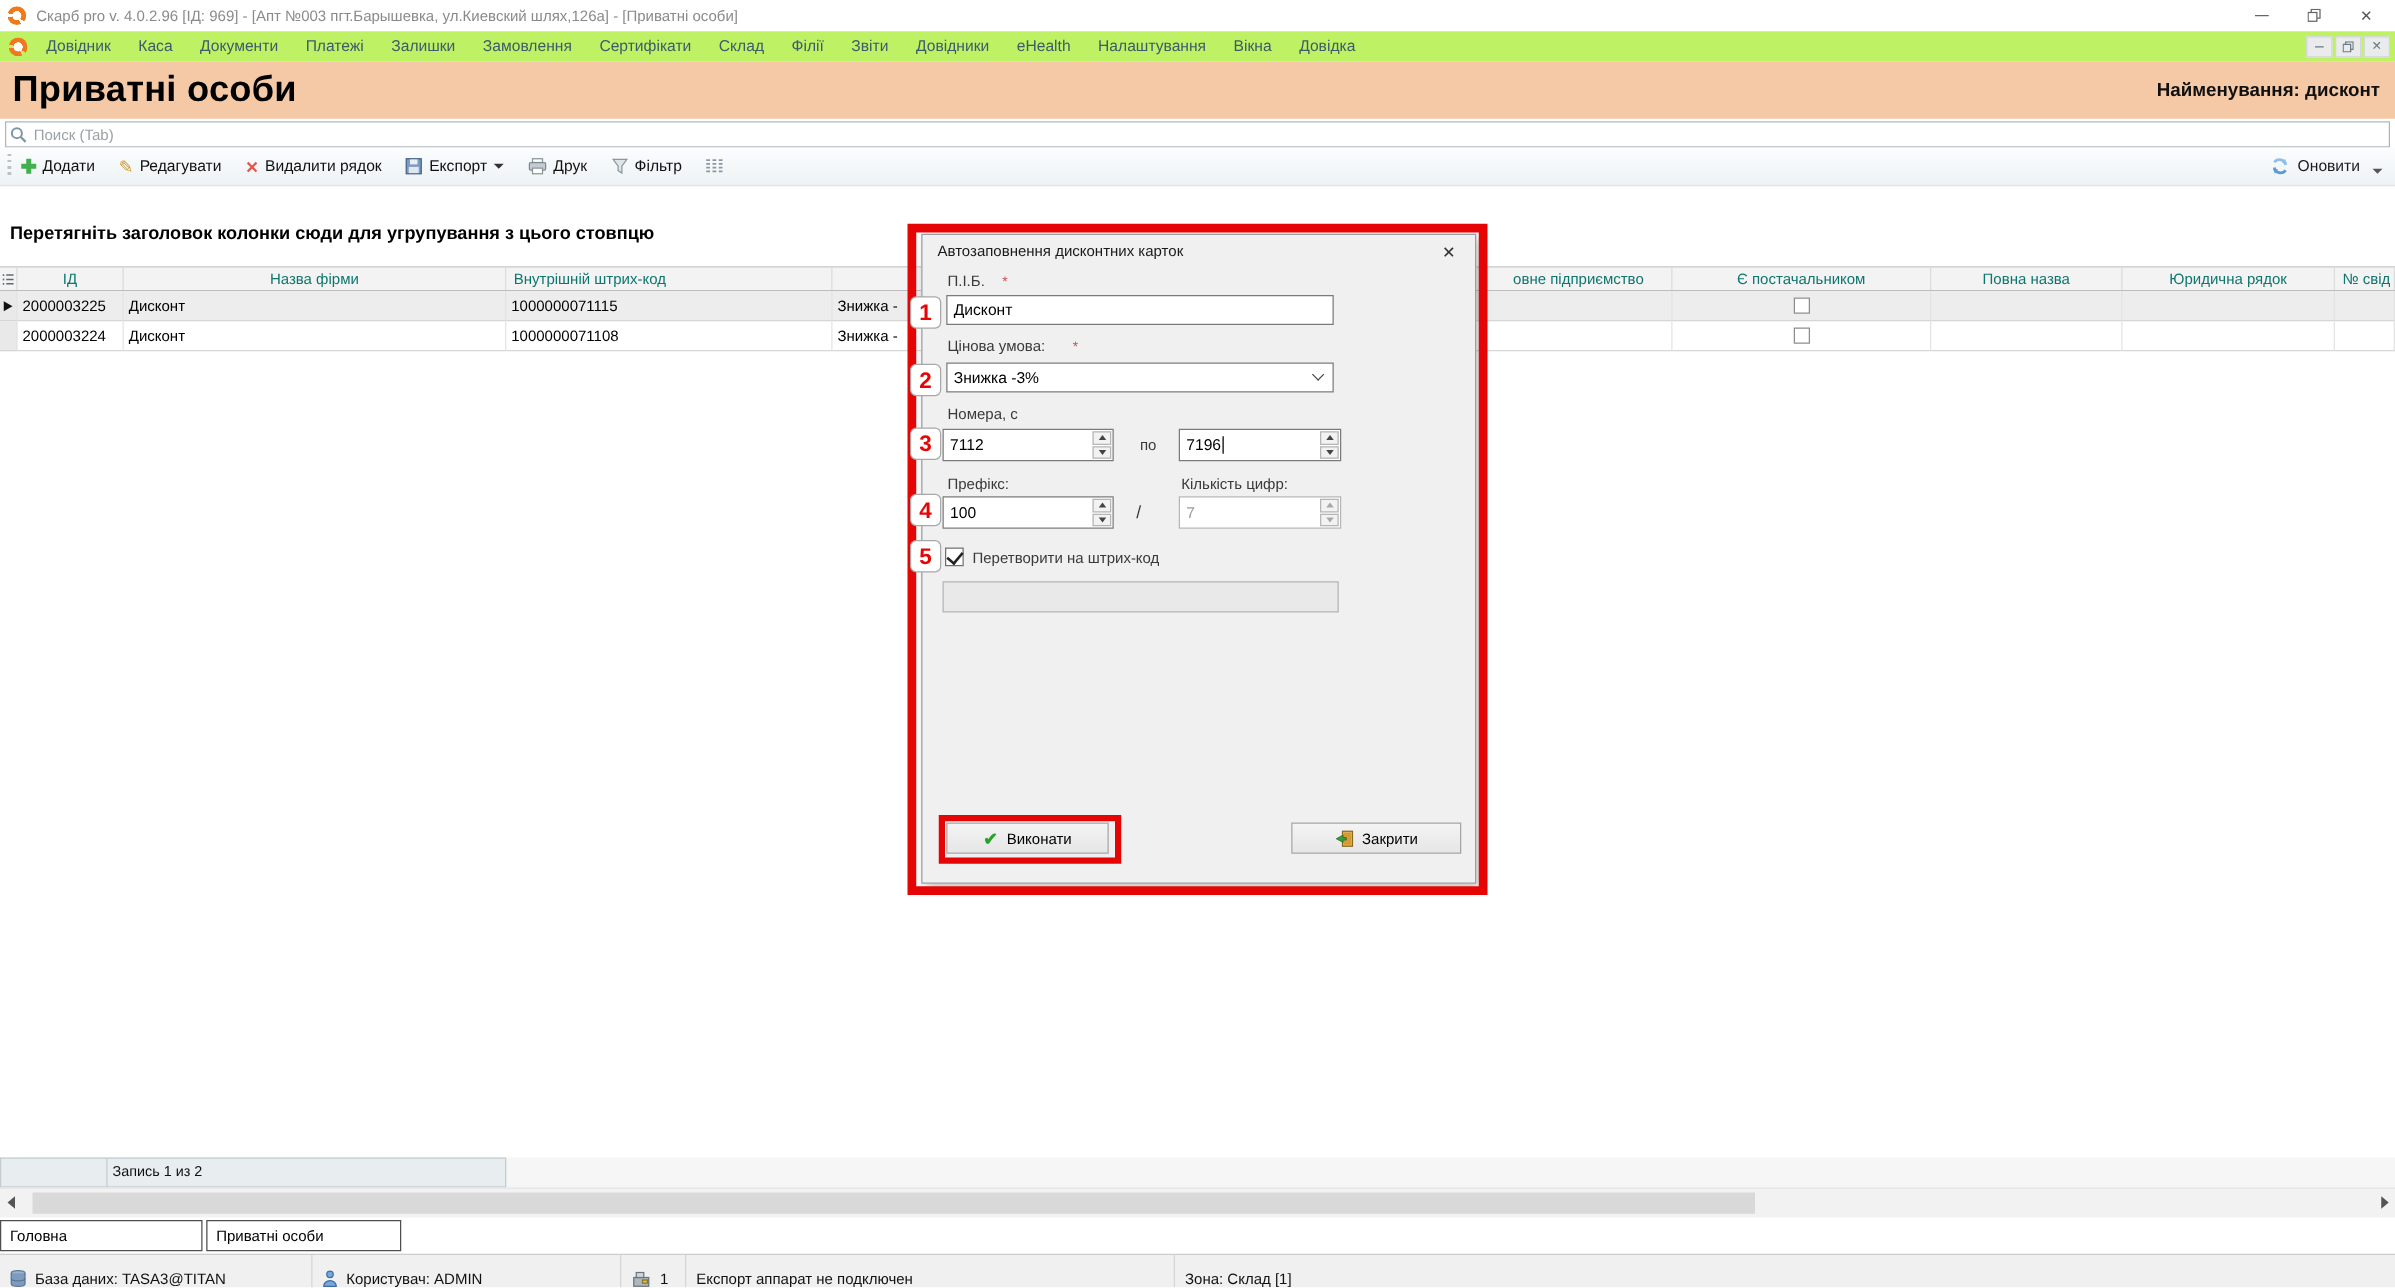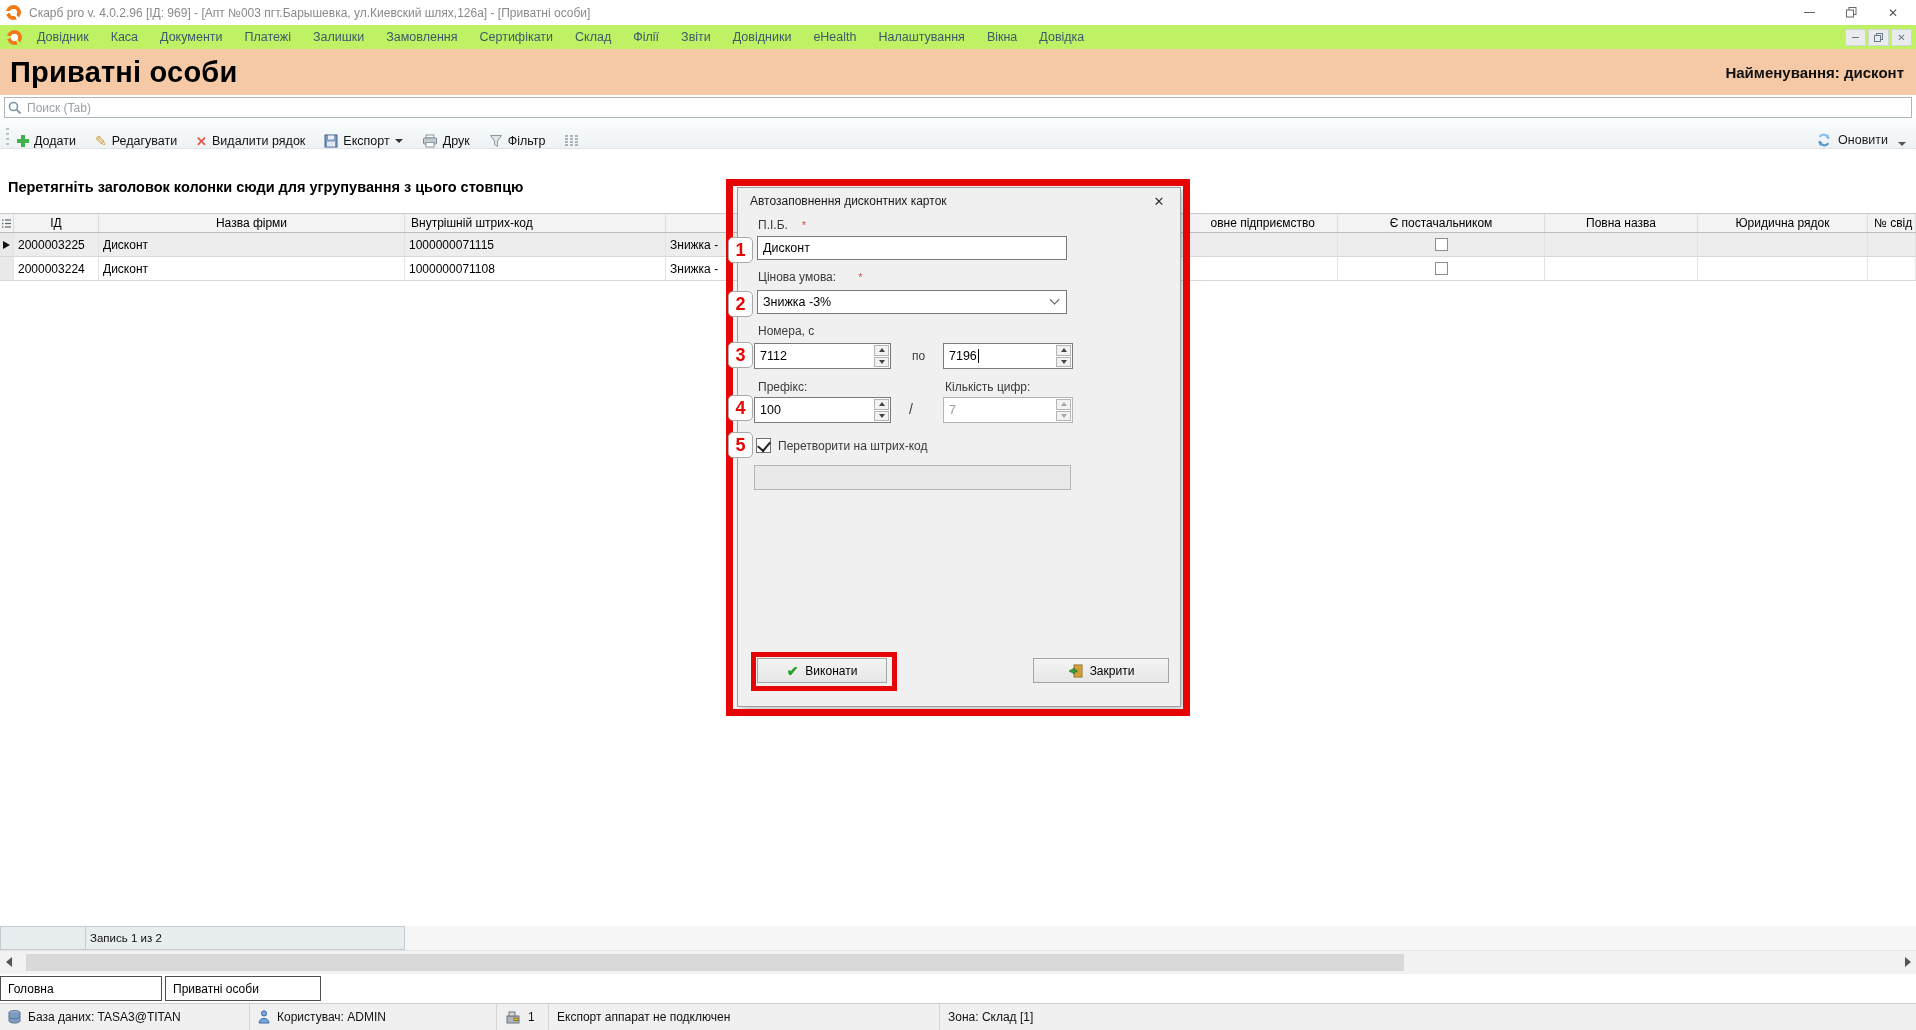--- a/index.html
+++ b/index.html
@@ -28,42 +28,42 @@
   .page-title { font-size:29px; font-weight:800; color:#000; letter-spacing:0.2px; }
   .page-name { margin-left:auto; font-size:15px; font-weight:700; color:#111; padding-right:2px; }
 
   
   .searchbar { left:4px; top:97px; width:1908px; height:21px; background:#fff; border:1px solid #aeb6ba; display:flex; align-items:center; padding-left:2px; gap:4px; }
   .searchbar input { border:none; outline:none; flex:1; font-family:"Liberation Sans",sans-serif; font-size:12px; color:#333; background:transparent; }
   .searchbar input::placeholder { color:#9ba1a5; opacity:1; }
   .search-ico { width:16px; height:16px; flex:0 0 auto; }
 
   
-  .toolbar { left:0; top:118px; width:1916px; height:31px; background:linear-gradient(#fbfdfe,#eef2f4); border-bottom:1px solid #dde3e6; display:flex; align-items:flex-end; padding-left:4px; }
+  .toolbar { left:0; top:118px; width:1916px; height:31px; background:linear-gradient(#fbfdfe,#eef2f4); border-bottom:1px solid #dde3e6; display:flex; align-items:center; padding-left:4px; }
   .tb-handle { width:3px; height:20px; margin:0 8px 0 2px;
     background:repeating-linear-gradient(#b9c2c7 0 2px, rgba(0,0,0,0) 2px 5px); }
   .tb-item { display:flex; align-items:center; gap:5px; font-size:12.5px; color:#111; margin-right:19px; cursor:default; white-space:nowrap; }
   .ico-plus { width:12px; height:12px;
     background:linear-gradient(#42b04c,#42b04c) center/12px 4px no-repeat,
                linear-gradient(#42b04c,#42b04c) center/4px 12px no-repeat; }
   .ico-pencil { font-size:14px; color:#cf9a33; line-height:1; }
   .ico-cross { font-size:13px; font-weight:700; color:#e2584c; line-height:1; }
   .ico-check { font-size:14px; font-weight:700; color:#27a327; line-height:1; }
   .tri-down { width:0; height:0; border-left:4px solid rgba(0,0,0,0); border-right:4px solid rgba(0,0,0,0); border-top:4px solid #333; display:inline-block; }
   .tb-refresh { margin-left:auto; margin-right:10px; display:flex; align-items:center; gap:6px; font-size:12.5px; }
   .chev-sm { width:0; height:0; border-left:4px solid rgba(0,0,0,0); border-right:4px solid rgba(0,0,0,0); border-top:4px solid #555; display:inline-block; margin-left:4px; margin-top:8px; }
 
   
   .grouphint { left:8px; top:179px; font-size:14.5px; font-weight:700; color:#000; }
 
   
   .grid { left:0; top:213px; width:1916px; background:#fff; }
   .grid-row { display:grid; grid-template-columns:14px 85px 306px 261px 344px 328px 207px 153px 170px 48px; }
   .ghead { height:20px; background:#f3f3f3; border-top:1px solid #c9c9c9; border-bottom:1px solid #bdbdbd; }
-  .ghead .gcell { display:flex; align-items:center; justify-content:center; font-size:12px; color:#000000; border-right:1px solid #dcdcdc; overflow:hidden; white-space:nowrap; }
+  .ghead .gcell { display:flex; align-items:center; justify-content:center; font-size:12px; color:#0f766e; border-right:1px solid #dcdcdc; overflow:hidden; white-space:nowrap; }
   .ghead .left { justify-content:flex-start; padding-left:6px; }
   .ghead .rightpad { justify-content:flex-end; padding-right:22px; }
   .gbody-row { height:24px; background:#fff; }
   .gbody-row.selected { background:#ededed; }
   .gbody-row .gcell { display:flex; align-items:center; font-size:12px; color:#000; padding:0 4px; border-right:1px solid #e3e3e3; border-bottom:1px solid #d6d6d6; overflow:hidden; white-space:nowrap; }
   .gcell.center { justify-content:center; }
   .row-marker { width:0; height:0; border-left:7px solid #111; border-top:4.5px solid rgba(0,0,0,0); border-bottom:4.5px solid rgba(0,0,0,0); }
   .ind-cell { background:#e9e9e9; border-right:1px solid #cfcfcf; }
   .grid-cb { width:13px; height:13px; background:#fff; border:1px solid #8d8d8d; }
 
@@ -77,21 +77,21 @@
   .hs-arrow { position:absolute; top:6px; width:0; height:0; }
   .hs-left { left:6px; border-right:6px solid #555; border-top:5px solid rgba(0,0,0,0); border-bottom:5px solid rgba(0,0,0,0); }
   .hs-right { right:5px; border-left:6px solid #555; border-top:5px solid rgba(0,0,0,0); border-bottom:5px solid rgba(0,0,0,0); }
   .hs-thumb { position:absolute; left:26px; top:3px; width:1378px; height:17px; background:#d9d9d9; }
 
   .doctabs { left:0; top:975px; width:1916px; height:27px; background:#fff; display:flex; gap:3px; padding-top:1px; }
   .doctab { height:25px; border:1px solid #4f4f4f; background:#fff; display:flex; align-items:center; padding-left:7px; font-size:12px; color:#000; }
   .doctab.t1 { width:162px; } .doctab.t2 { width:156px; }
 
   .statusbar { left:0; top:1003px; width:1916px; height:27px; background:#f0f0f0; border-top:1px solid #cfcfcf; display:flex; align-items:center; font-size:12px; color:#111; }
-  .st-seg { display:flex; align-items:center; gap:7px; height:100%; padding:0 8px; border-right:1px solid #d5d5d5; white-space:nowrap; }
+  .st-seg { display:flex; align-items:flex-end; gap:7px; height:100%; padding:0 8px; border-right:1px solid #d5d5d5; white-space:nowrap; }
   .st-s1 { width:250px; } .st-s2 { width:247px; } .st-s3 { width:52px; } .st-s4 { width:391px; } .st-s5 { flex:1; border-right:none; }
 
   
   .dialog { left:737px; top:187px; width:444px; height:520px; background:#f0f0f0; border:1px solid #9aa0a6; box-shadow:3px 3px 8px rgba(0,0,0,0.25); z-index:20; }
   .dlg-titlebar { position:absolute; left:0; top:0; width:100%; height:26px; display:flex; align-items:center; padding:0 12px; }
   .dlg-title { font-size:12px; color:#1a1a1a; }
   .dlg-close { margin-left:auto; font-size:13px; color:#333; width:18px; text-align:center; }
   .dlg-label { position:absolute; font-size:12px; color:#3a3a3a; white-space:nowrap; }
   .req { color:#d05050; font-size:11px; margin-left:14px; }
   .dlg-input { position:absolute; background:#fff; border:1px solid #7a7a7a; display:flex; align-items:center; padding-left:5px; font-size:12.5px; color:#000; }

